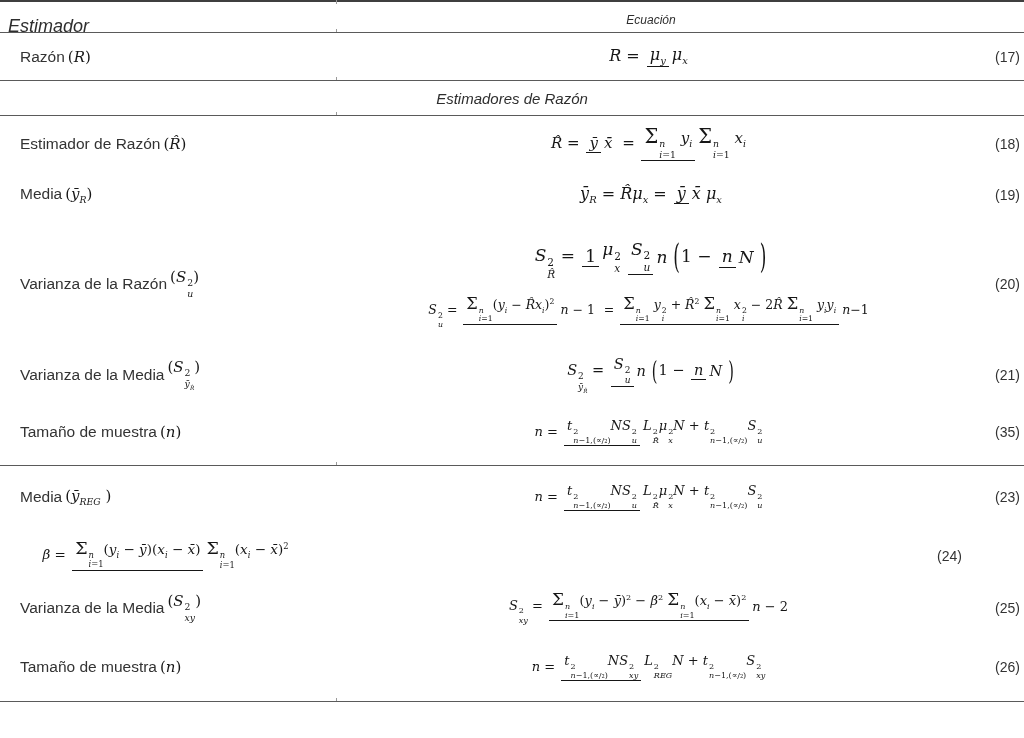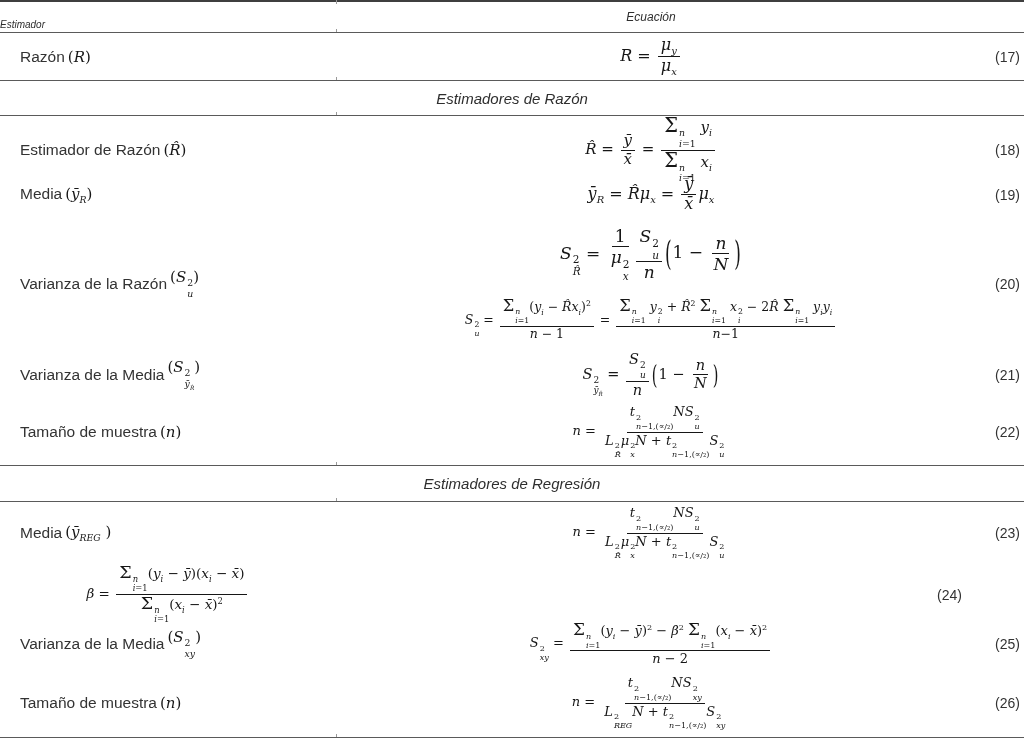--- a/index.html
+++ b/index.html
@@ -5,33 +5,33 @@
   html,body{margin:0;padding:0;background:#ffffff;}
   .page{width:1024px;height:738px;background:#ffffff;overflow:hidden;
         font-family:"Liberation Sans",sans-serif;}
   .tbl{width:1024px;border-top:2px solid #3f3f3f;position:relative;}
   .tbl::before{content:"";position:absolute;left:336px;top:-2px;width:1px;height:4px;background:#9a9a9a;}
   .row{display:grid;grid-template-columns:336px 1fr 58px;align-items:center;position:relative;}
   .srow{display:flex;align-items:center;justify-content:center;position:relative;text-align:center;}
   .bb{border-bottom:1.5px solid #5a5a5a;}
   .bb::after{content:"";position:absolute;left:336px;bottom:0;width:1px;height:3px;background:#9a9a9a;}
   .hdr{height:30px;}
-  .hdr .hlabel{padding-left:0;font-style:italic;font-size:10px;color:#2e2e2e;margin-top:14px;}
+  .hdr .hlabel{padding-left:8px;font-style:italic;font-size:18px;color:#2e2e2e;margin-top:14px;}
   .hdr-eq{text-align:center;font-style:italic;font-size:12px;color:#2e2e2e;}
   .label{padding-left:20px;font-size:15.5px;color:#333333;display:flex;align-items:center;
          gap:3px;white-space:nowrap;}
   .lmath{font-size:15px;}
   .eqcell{display:flex;flex-direction:column;align-items:center;justify-content:center;gap:16px;}
   .num{font-size:14px;color:#333333;text-align:right;padding-right:4px;}
   .stitle{font-style:italic;font-size:15px;color:#2e2e2e;}
   
   .meq{font-family:"DejaVu Serif",serif;color:#161616;white-space:pre;}
   .mi{font-style:italic;}
   .sig{font-size:1.3em;line-height:1;}
-  .frac{display:inline-flex;flex-direction:column;align-items:center;vertical-align:middle;
+  .frac{display:inline-flex;flex-direction:row;align-items:center;vertical-align:middle;
         text-align:center;margin:0 2px;}
   .fn{display:block;padding:0 3px;line-height:1.18;border-bottom:1.2px solid #161616;}
   .fd{display:block;padding:0 3px;line-height:1.18;}
   .stk{display:inline-flex;flex-direction:column;align-items:flex-start;font-size:.62em;
        line-height:1.15;vertical-align:-0.45em;margin-left:1px;}
   sup.sc{font-size:.62em;line-height:1;}
   sub.sc{font-size:.62em;line-height:1;}
   .par{display:inline-block;vertical-align:middle;line-height:1;margin:0 1px;}
   .pc{display:inline-block;vertical-align:middle;}
 </style>
@@ -101,24 +101,21 @@
           <div class="num">(21)</div>
         </div>
         <div class="row bb" style="height: 66px;">
           <div class="label">
             <span class="ltext">Tamaño de muestra</span>
             <span class="meq lmath"><span>(</span><span class="mi">n</span><span>)</span></span>
           </div>
           <div class="eqcell">
             <div class="meq eqline" style="font-size: 13px;"><span class="mi">n</span><span> = </span><span class="frac"><span class="fn"><span class="mi">t</span><span class="stk"><span><span>2</span></span><span><span class="mi">n</span><span>−1,(</span><span class="mi">∝</span><span>/₂)</span></span></span><span class="mi">N</span><span class="mi">S</span><span class="stk"><span><span>2</span></span><span><span class="mi">u</span></span></span></span><span class="fd"><span class="mi">L</span><span class="stk"><span><span>2</span></span><span><span class="mi">R̂</span></span></span><span class="mi">μ</span><span class="stk"><span><span>2</span></span><span><span class="mi">x</span></span></span><span class="mi">N</span><span> + </span><span class="mi">t</span><span class="stk"><span><span>2</span></span><span><span class="mi">n</span><span>−1,(</span><span class="mi">∝</span><span>/₂)</span></span></span><span class="mi">S</span><span class="stk"><span><span>2</span></span><span><span class="mi">u</span></span></span></span></span></div>
           </div>
-          <div class="num">(22)</div>
-        </div>
-        <div class="srow bb" style="height: 35px;">
-          <span class="stitle">Estimadores de Regresión</span>
+          <div class="num">(35)</div>
         </div>
         <div class="row" style="height: 62px;">
           <div class="label">
             <span class="ltext">Media</span>
             <span class="meq lmath"><span>(</span><span class="mi">ȳ</span><sub class="sc"><span class="mi">R</span><span class="mi">E</span><span class="mi">G</span></sub><span> )</span></span>
           </div>
           <div class="eqcell">
             <div class="meq eqline" style="font-size: 13px;"><span class="mi">n</span><span> = </span><span class="frac"><span class="fn"><span class="mi">t</span><span class="stk"><span><span>2</span></span><span><span class="mi">n</span><span>−1,(</span><span class="mi">∝</span><span>/₂)</span></span></span><span class="mi">N</span><span class="mi">S</span><span class="stk"><span><span>2</span></span><span><span class="mi">u</span></span></span></span><span class="fd"><span class="mi">L</span><span class="stk"><span><span>2</span></span><span><span class="mi">R̂</span></span></span><span class="mi">μ</span><span class="stk"><span><span>2</span></span><span><span class="mi">x</span></span></span><span class="mi">N</span><span> + </span><span class="mi">t</span><span class="stk"><span><span>2</span></span><span><span class="mi">n</span><span>−1,(</span><span class="mi">∝</span><span>/₂)</span></span></span><span class="mi">S</span><span class="stk"><span><span>2</span></span><span><span class="mi">u</span></span></span></span></span></div>
           </div>
           <div class="num">(23)</div>

